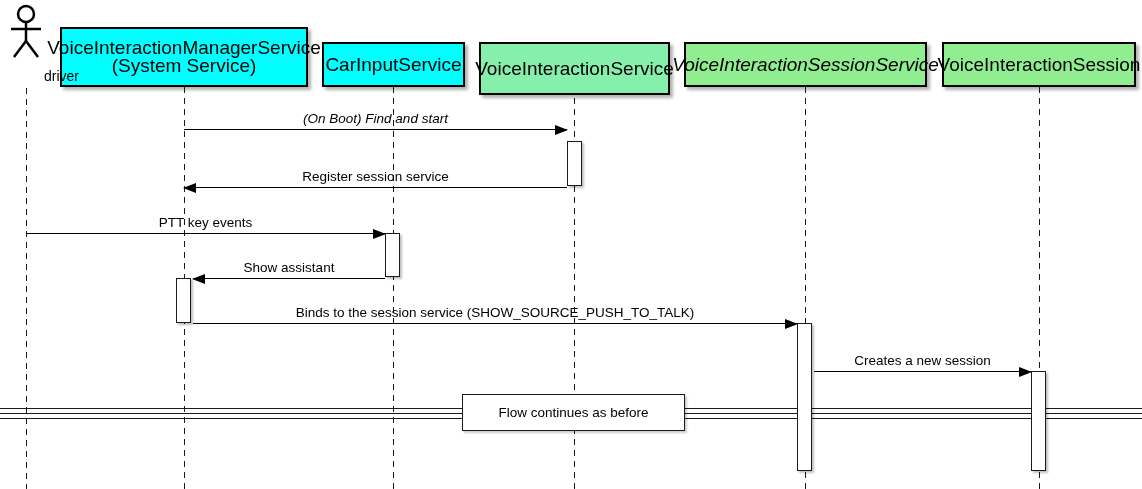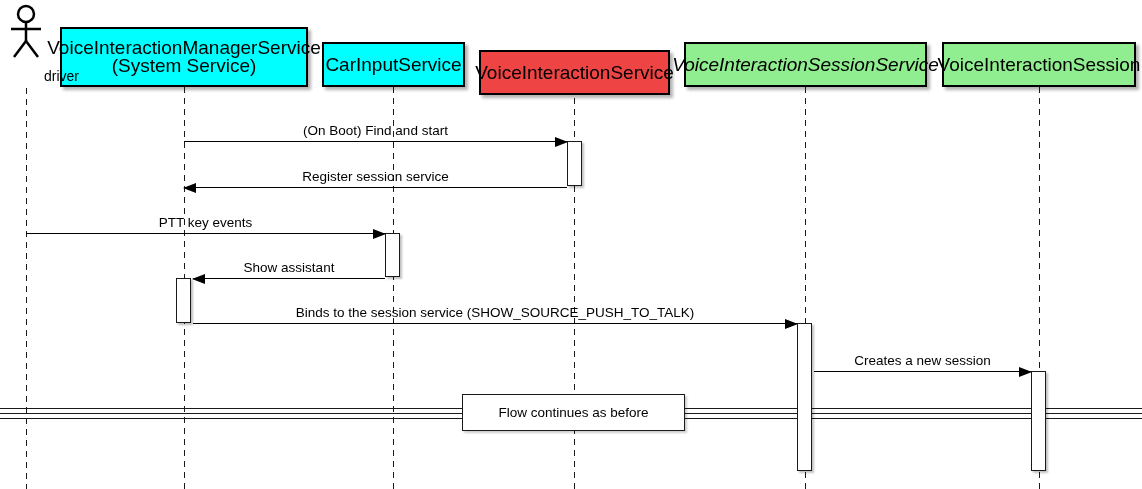--- a/index.html
+++ b/index.html
@@ -57,21 +57,21 @@
   </div>
 <div class="lifeline" style="left: 26px; top: 88px; height: 401px;"></div>
     <div class="lifeline" style="left: 184px; top: 87px; height: 402px;"></div>
     <div class="lifeline" style="left: 393px; top: 87px; height: 402px;"></div>
     <div class="lifeline" style="left: 574px; top: 87px; height: 402px;"></div>
     <div class="lifeline" style="left: 805px; top: 87px; height: 402px;"></div>
     <div class="lifeline" style="left: 1039px; top: 87px; height: 402px;"></div>
     <div class="divline" style="top: 408px;"></div>
     <div class="divline" style="top: 413px;"></div>
     <div class="divline" style="top: 418px;"></div>
-    <div class="msg" style="left: 184px; top: 122px; width: 383px;">
+    <div class="msg" style="left: 184px; top: 110px; width: 383px; font-style: italic;">
       <div class="msg-label">(On Boot) Find and start</div>
       <div class="msg-line"></div>
       <div class="msg-head right"></div>
     </div>
     <div class="msg" style="left: 184px; top: 168px; width: 383px;">
       <div class="msg-label">Register session service</div>
       <div class="msg-line"></div>
       <div class="msg-head left"></div>
     </div>
     <div class="msg" style="left: 26px; top: 214px; width: 359px;">
@@ -99,21 +99,21 @@
     <div class="activation" style="left: 176px; top: 278px; height: 43px;"></div>
     <div class="activation" style="left: 797px; top: 323px; height: 146px;"></div>
     <div class="activation" style="left: 1031px; top: 371px; height: 98px;"></div>
     <div class="participant" style="left: 60px; top: 27px; width: 248px; height: 60px; background: rgb(0, 255, 255);">
       <div class="pline">VoiceInteractionManagerService</div>
       <div class="pline">(System Service)</div>
     </div>
     <div class="participant" style="left: 322px; top: 42px; width: 143px; height: 45px; background: rgb(0, 255, 255);">
       <div class="pline">CarInputService</div>
     </div>
-    <div class="participant" style="left: 479px; top: 42px; width: 191px; height: 45px; background: #ef4444; margin-top: 8px;">
+    <div class="participant" style="left: 479px; top: 42px; width: 191px; height: 53px; background: #86efac;">
       <div class="pline">VoiceInteractionService</div>
     </div>
     <div class="participant" style="left: 684px; top: 42px; width: 243px; height: 45px; background: rgb(144, 238, 144); font-style: italic;">
       <div class="pline">VoiceInteractionSessionService</div>
     </div>
     <div class="participant" style="left: 942px; top: 42px; width: 194px; height: 45px; background: rgb(144, 238, 144);">
       <div class="pline">VoiceInteractionSession</div>
     </div>
     <div class="divider-box" style="left: 462px; top: 394px; width: 223px; height: 37px;">
       <div class="divider-label">Flow continues as before</div>

